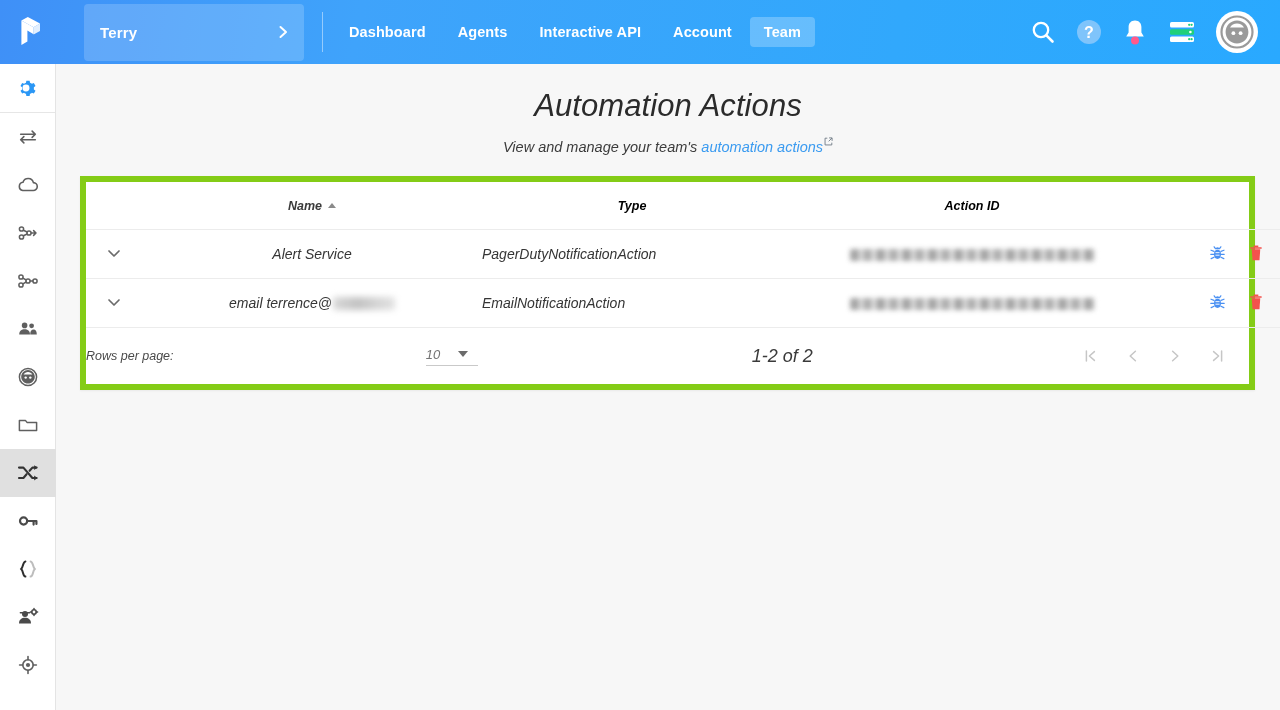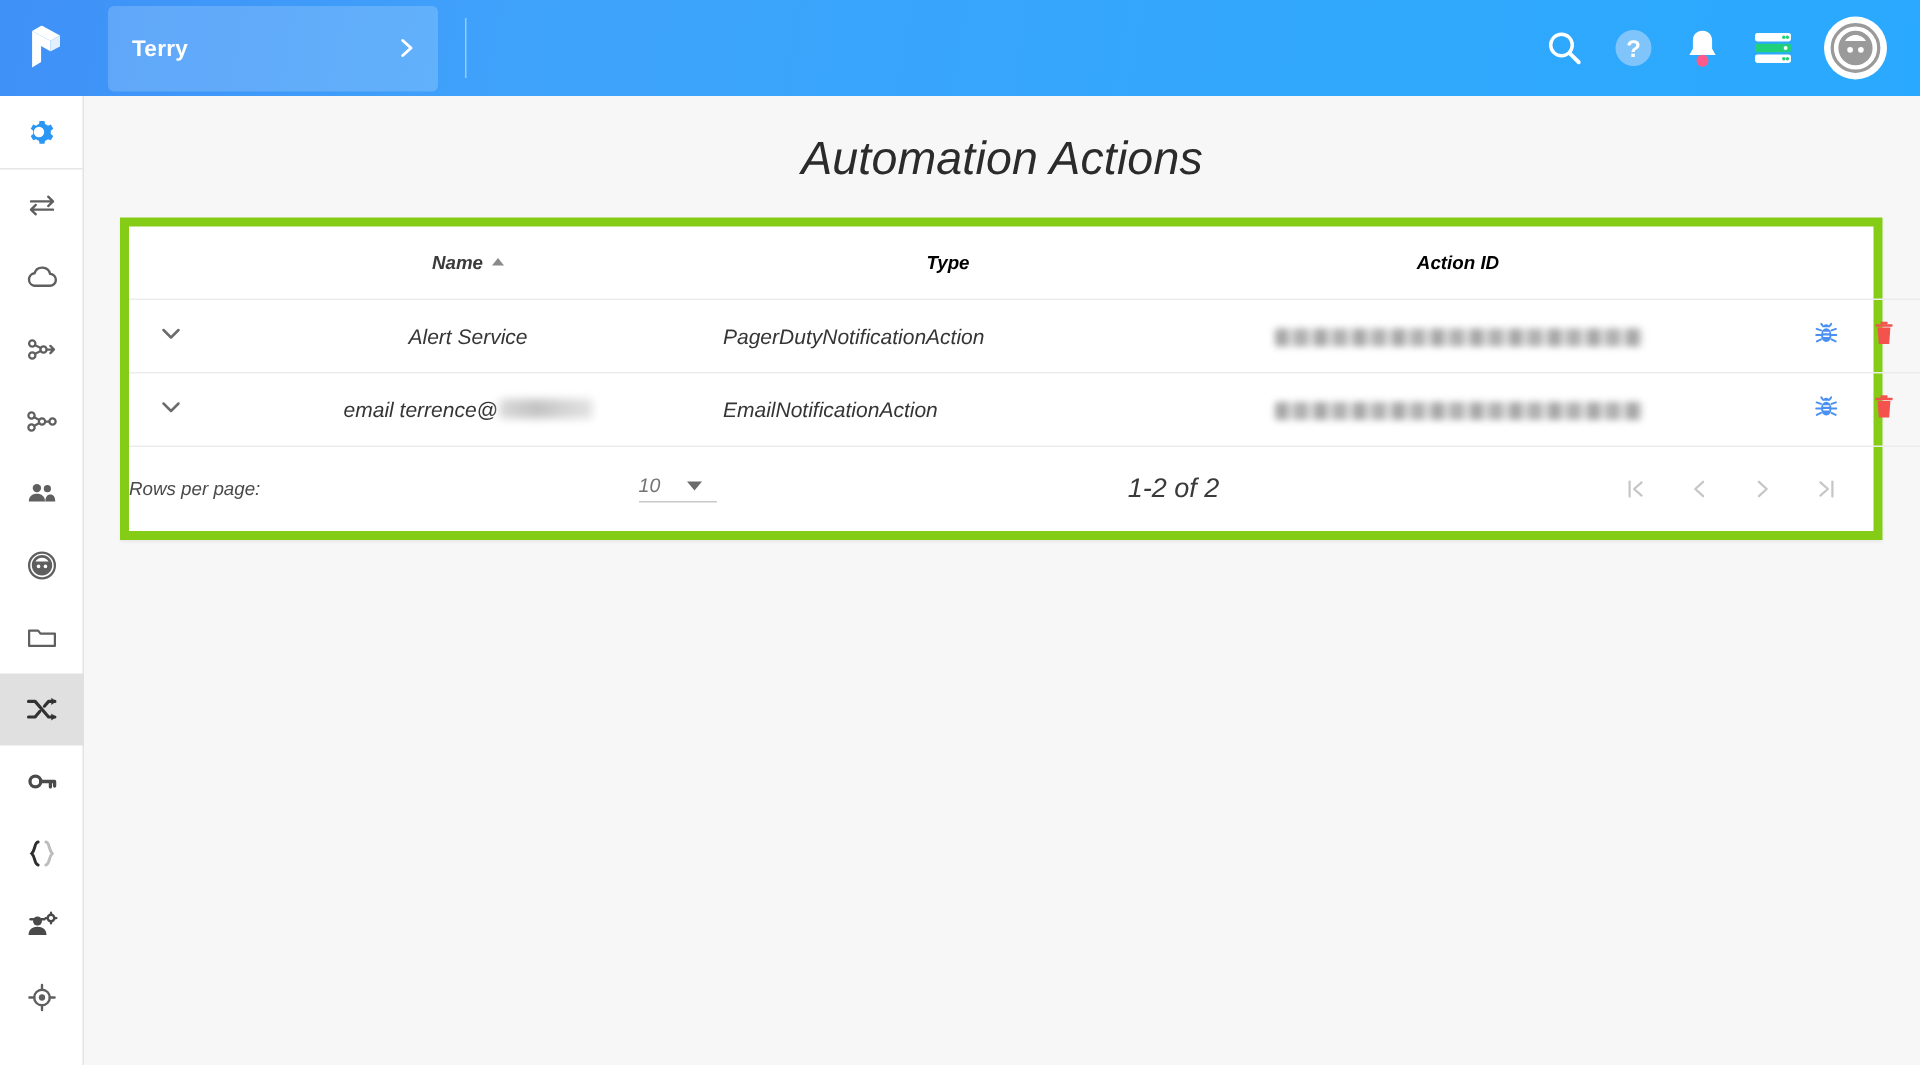--- a/index.html
+++ b/index.html
@@ -24,21 +24,21 @@
     flex: 0 0 56px;
   }
   .logo-mark { width: 26px; height: 30px; display: block; }
 
   .team-select {
     width: 220px; height: 57px;
     background: rgba(255,255,255,0.18);
     border-radius: 4px;
     display: flex; align-items: center;
     padding: 0 14px 0 16px;
-    margin-left: 16px;
+    margin-left: 28px;
     cursor: pointer;
   }
   .team-select .tname {
     color: #fff; font-size: 15px; font-weight: bold;
     letter-spacing: .2px; flex: 1;
   }
   .team-chevron { width: 14px; height: 14px; display: block; }
 
   .nav-divider {
     width: 1px; height: 40px;
@@ -187,20 +187,27 @@
 
   <div class="team-select">
     <span class="tname">Terry</span>
     <svg class="team-chevron" viewBox="0 0 14 14">
       <path d="M4.5 2 L10 7 L4.5 12" fill="none" stroke="#ffffff" stroke-width="2" stroke-linecap="round" stroke-linejoin="round"></path>
     </svg>
   </div>
 
   <div class="nav-divider"></div>
 
+  <div class="navlinks">
+    <div class="navlink">Dashboard</div>
+    <div class="navlink">Agents</div>
+    <div class="navlink">Interactive API</div>
+    <div class="navlink">Account</div>
+    <div class="navlink active">Team</div>
+  </div>
 
   <div class="top-right">
 
     <div class="ticon">
       <svg width="26" height="26" viewBox="0 0 26 26">
         <circle cx="11" cy="11" r="7.2" fill="none" stroke="#ffffff" stroke-width="2.3"></circle>
         <path d="M16.4 16.4 L22.5 22.5" stroke="#ffffff" stroke-width="2.6" stroke-linecap="round"></path>
       </svg>
     </div>
 
@@ -354,20 +361,27 @@
       <path d="M12 3.6 L12 6.8 M12 17.2 L12 20.4 M3.6 12 L6.8 12 M17.2 12 L20.4 12" stroke="#5f5f5f" stroke-width="1.6" stroke-linecap="round"></path>
     </svg>
   </div>
 
 </div>
 
 <div class="content">
 
   <h1 class="page-title">Automation Actions</h1>
 
+  <div class="page-sub">
+    <span>View and manage your team's </span><a>automation actions</a><svg class="ext-icon" viewBox="0 0 12 12">
+      <path d="M4.4 1.6 L1.4 1.6 L1.4 10.6 L10.4 10.6 L10.4 7.6" fill="none" stroke="#6f7b86" stroke-width="1.2"></path>
+      <path d="M6.8 1.2 L10.8 1.2 L10.8 5.2" fill="none" stroke="#6f7b86" stroke-width="1.2"></path>
+      <path d="M10.6 1.4 L6.2 5.8" fill="none" stroke="#6f7b86" stroke-width="1.2"></path>
+    </svg>
+  </div>
 
   <div class="card">
     <table>
       <colgroup>
         <col class="col-exp">
           <col class="col-name">
           <col class="col-type">
           <col class="col-id">
           <col class="col-act">
       </colgroup>

